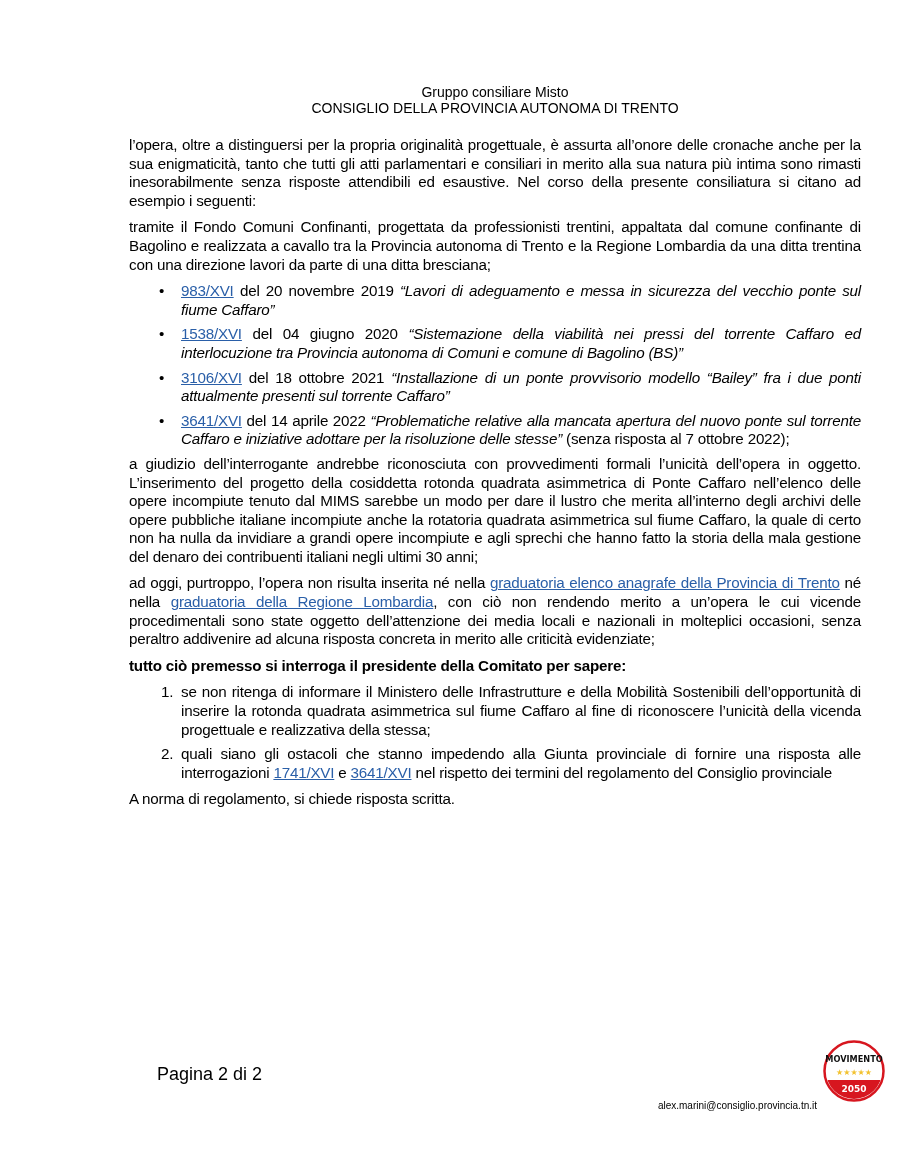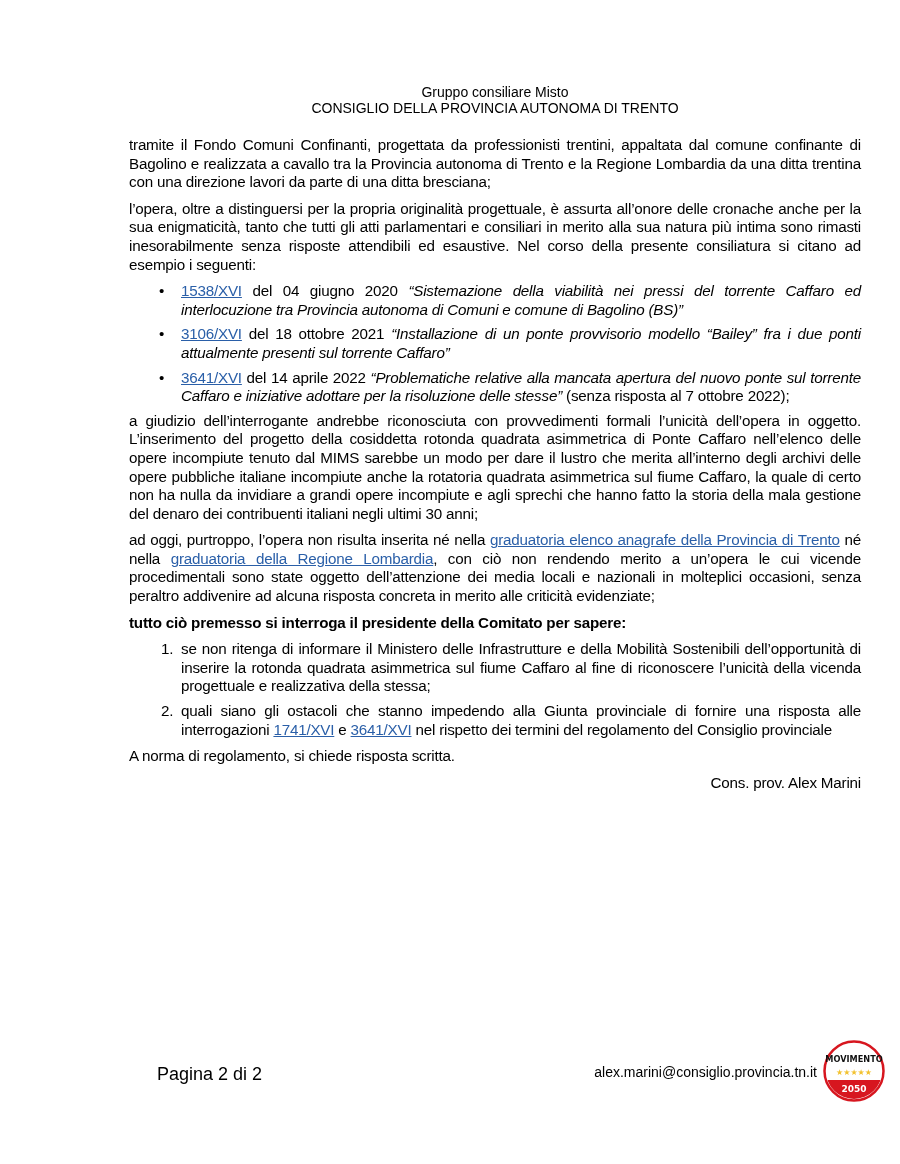--- a/index.html
+++ b/index.html
@@ -15,56 +15,56 @@
   a.lnk { color: #2a5fa8; text-decoration: underline; }
   ul.acts { margin: 0 0 6px 0; padding: 0 0 0 52px; list-style: none; }
   ul.acts li { position: relative; margin: 0 0 6px 0; }
   ul.acts li::before { content: "\2022"; position: absolute; left: -22px; top: 0; }
   ol.q { margin: 0 0 8px 0; padding: 0 0 0 52px; list-style: none; }
   ol.q li { position: relative; margin: 0 0 6px 0; }
   ol.q li .num { position: absolute; left: -20px; top: 0; }
   .bold { font-weight: bold; }
   .sign { text-align: right; }
   .footer-page { position: absolute; left: 112px; top: 1064px; font-size: 18px; }
-  .footer-mail { position: absolute; right: 128px; top: 1064px; font-size: 14px; }
+  .footer-mail { position: absolute; right: 128px; top: 1100px; font-size: 10px; }
   .logo { position: absolute; left: 778px; top: 1040px; width: 62px; height: 62px; }
 </style>
 </head>
 <body>
 
 <div class="page">
 
   <div class="header">
     <div>Gruppo consiliare Misto</div>
     <div>CONSIGLIO DELLA PROVINCIA AUTONOMA DI TRENTO</div>
   </div>
 
   <div class="content">
+    <p>l’opera, oltre a distinguersi per la propria originalità progettuale, è assurta all’onore delle cronache anche per la sua enigmaticità, tanto che tutti gli atti parlamentari e consiliari in merito alla sua natura più intima sono rimasti inesorabilmente senza risposte attendibili ed esaustive. Nel corso della presente consiliatura si citano ad esempio i seguenti:</p>
     <p>tramite il Fondo Comuni Confinanti, progettata da professionisti trentini, appaltata dal comune confinante di Bagolino e realizzata a cavallo tra la Provincia autonoma di Trento e la Regione Lombardia da una ditta trentina con una direzione lavori da parte di una ditta bresciana;</p>
-    <p>l’opera, oltre a distinguersi per la propria originalità progettuale, è assurta all’onore delle cronache anche per la sua enigmaticità, tanto che tutti gli atti parlamentari e consiliari in merito alla sua natura più intima sono rimasti inesorabilmente senza risposte attendibili ed esaustive. Nel corso della presente consiliatura si citano ad esempio i seguenti:</p>
 
     <ul class="acts">
+      <li><a class="lnk" href="#">983/XVI</a><span> del 20 novembre 2019 </span><i>“Lavori di adeguamento e messa in sicurezza del vecchio ponte sul fiume Caffaro”</i><span></span></li>
       <li><a class="lnk" href="#">1538/XVI</a><span> del 04 giugno 2020 </span><i>“Sistemazione della viabilità nei pressi del torrente Caffaro ed interlocuzione tra Provincia autonoma di Comuni e comune di Bagolino (BS)”</i><span></span></li>
       <li><a class="lnk" href="#">3106/XVI</a><span> del 18 ottobre 2021 </span><i>“Installazione di un ponte provvisorio modello “Bailey” fra i due ponti attualmente presenti sul torrente Caffaro”</i><span></span></li>
       <li><a class="lnk" href="#">3641/XVI</a><span> del 14 aprile 2022 </span><i>“Problematiche relative alla mancata apertura del nuovo ponte sul torrente Caffaro e iniziative adottare per la risoluzione delle stesse”</i><span> (senza risposta al 7 ottobre 2022);</span></li>
     </ul>
 
     <p>a giudizio dell’interrogante andrebbe riconosciuta con provvedimenti formali l’unicità dell’opera in oggetto. L’inserimento del progetto della cosiddetta rotonda quadrata asimmetrica di Ponte Caffaro nell’elenco delle opere incompiute tenuto dal MIMS sarebbe un modo per dare il lustro che merita all’interno degli archivi delle opere pubbliche italiane incompiute anche la rotatoria quadrata asimmetrica sul fiume Caffaro, la quale di certo non ha nulla da invidiare a grandi opere incompiute e agli sprechi che hanno fatto la storia della mala gestione del denaro dei contribuenti italiani negli ultimi 30 anni;</p>
 
     <p><span>ad oggi, purtroppo, l’opera non risulta inserita né nella </span><a class="lnk" href="#">graduatoria elenco anagrafe della Provincia di Trento</a><span> né nella </span><a class="lnk" href="#">graduatoria della Regione Lombardia</a><span>, con ciò non rendendo merito a un’opera le cui vicende procedimentali sono state oggetto dell’attenzione dei media locali e nazionali in molteplici occasioni, senza peraltro addivenire ad alcuna risposta concreta in merito alle criticità evidenziate;</span></p>
 
     <p class="bold">tutto ciò premesso si interroga il presidente della Comitato per sapere:</p>
 
     <ol class="q">
       <li><span class="num">1.</span><span>se non ritenga di informare il Ministero delle Infrastrutture e della Mobilità Sostenibili dell’opportunità di inserire la rotonda quadrata asimmetrica sul fiume Caffaro al fine di riconoscere l’unicità della vicenda progettuale e realizzativa della stessa;</span></li>
       <li><span class="num">2.</span><span>quali siano gli ostacoli che stanno impedendo alla Giunta provinciale di fornire una risposta alle interrogazioni </span><a class="lnk" href="#">1741/XVI</a><span> e </span><a class="lnk" href="#">3641/XVI</a><span> nel rispetto dei termini del regolamento del Consiglio provinciale</span></li>
     </ol>
 
     <p>A norma di regolamento, si chiede risposta scritta.</p>
-    <p class="sign">Cons. prov. Alex Marini</p>
   </div>
 
   <div class="footer-page">Pagina 2 di 2</div>
   <div class="footer-mail">alex.marini@consiglio.provincia.tn.it</div>
 
   <svg class="logo" viewBox="0 0 62 62">
     <defs>
         <clipPath id="lc">
           <circle cx="31" cy="31" r="28"></circle>
         </clipPath>

